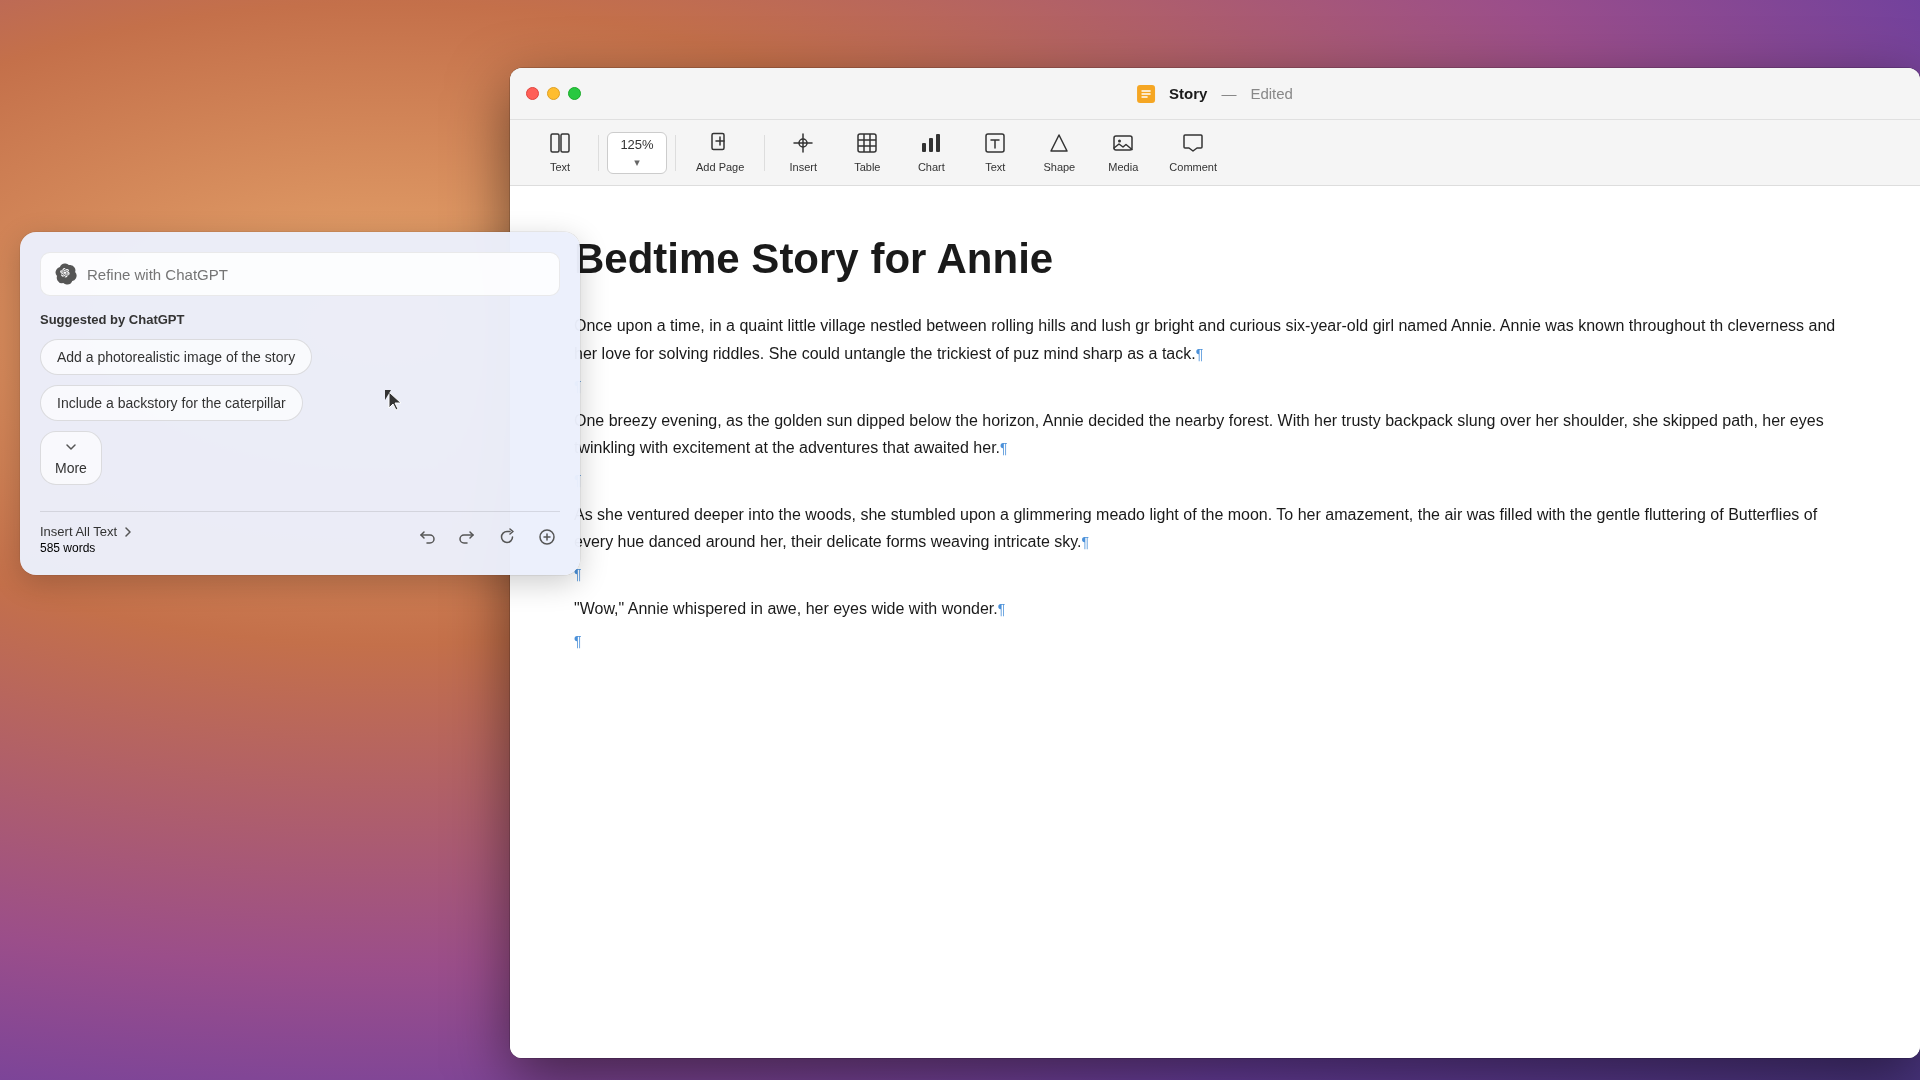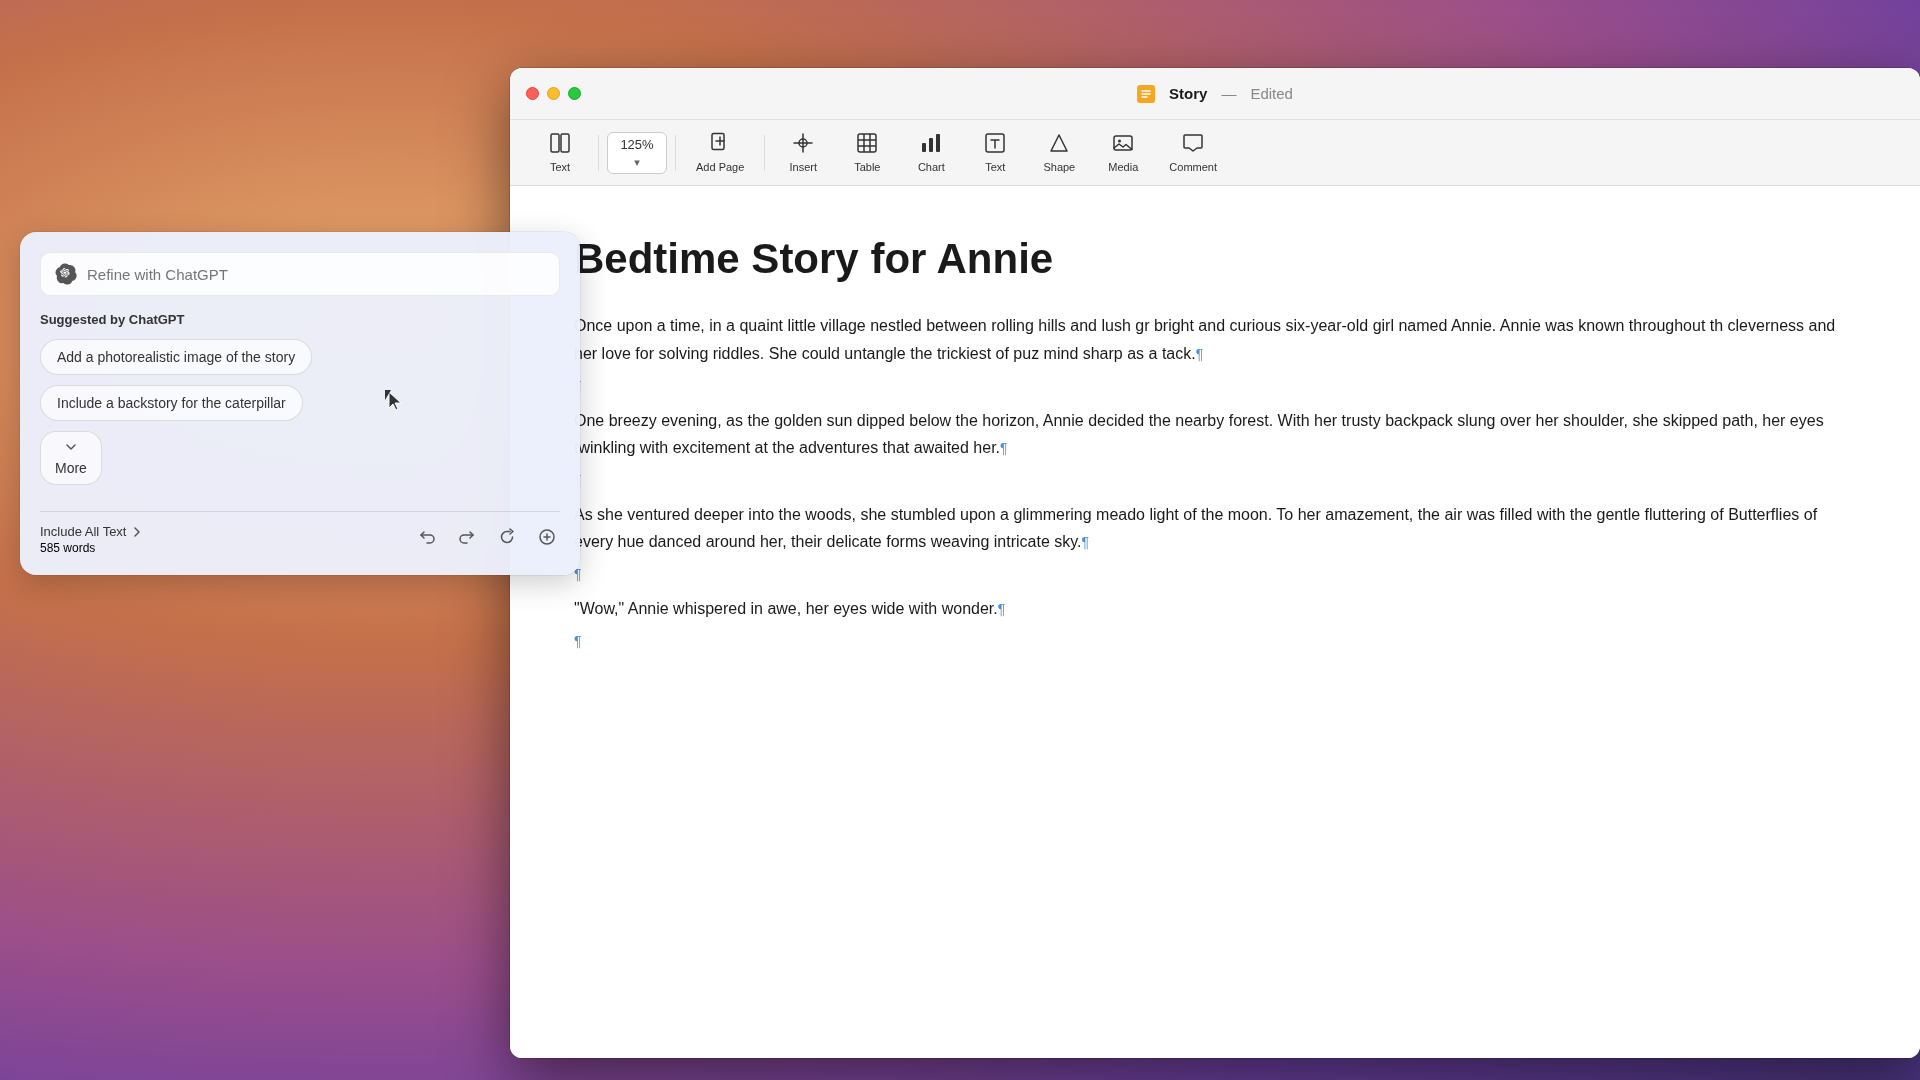--- a/index.html
+++ b/index.html
@@ -528,21 +528,21 @@
       <svg width="14" height="14" viewBox="0 0 14 14" fill="none">
         <path d="M3 5l4 4 4-4" stroke="#555" stroke-width="1.5" stroke-linecap="round" stroke-linejoin="round"></path>
       </svg>
       <span>More</span>
     </button>
   </div>
 
   <div class="panel-footer">
     <div>
       <div class="include-all-text">
-        <span>Include All Text</span>
+        <span>Insert All Text</span>
         <svg width="14" height="14" viewBox="0 0 14 14" fill="none">
           <path d="M5 3l4 4-4 4" stroke="#555" stroke-width="1.5" stroke-linecap="round" stroke-linejoin="round"></path>
         </svg>
       </div>
       <div class="word-count">585 words</div>
     </div>
 
     <div class="panel-actions">
       <button class="panel-action-btn">
         <svg width="18" height="18" viewBox="0 0 18 18" fill="none">

